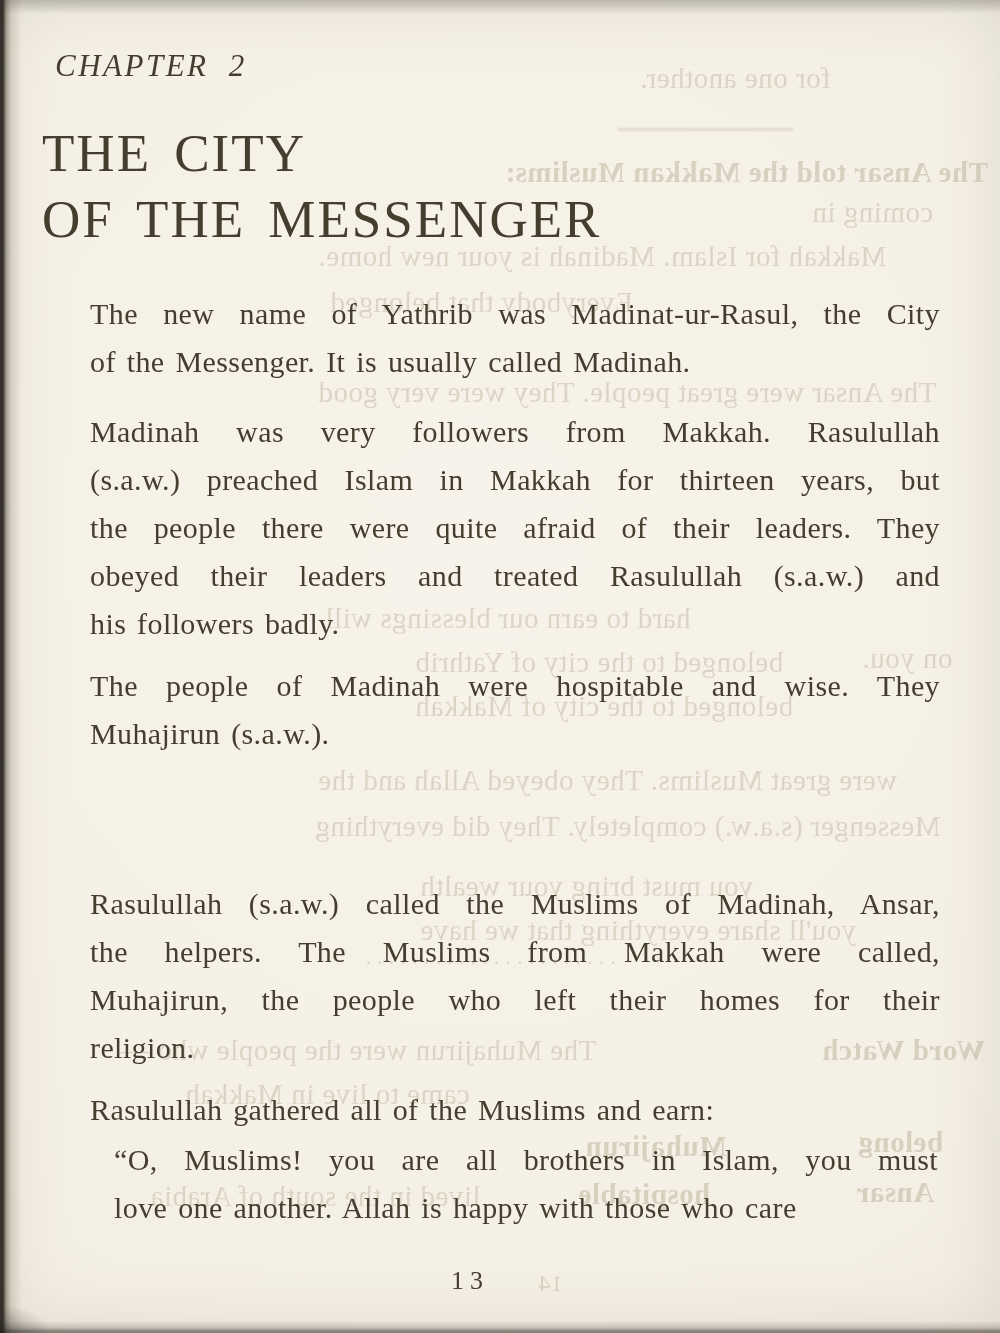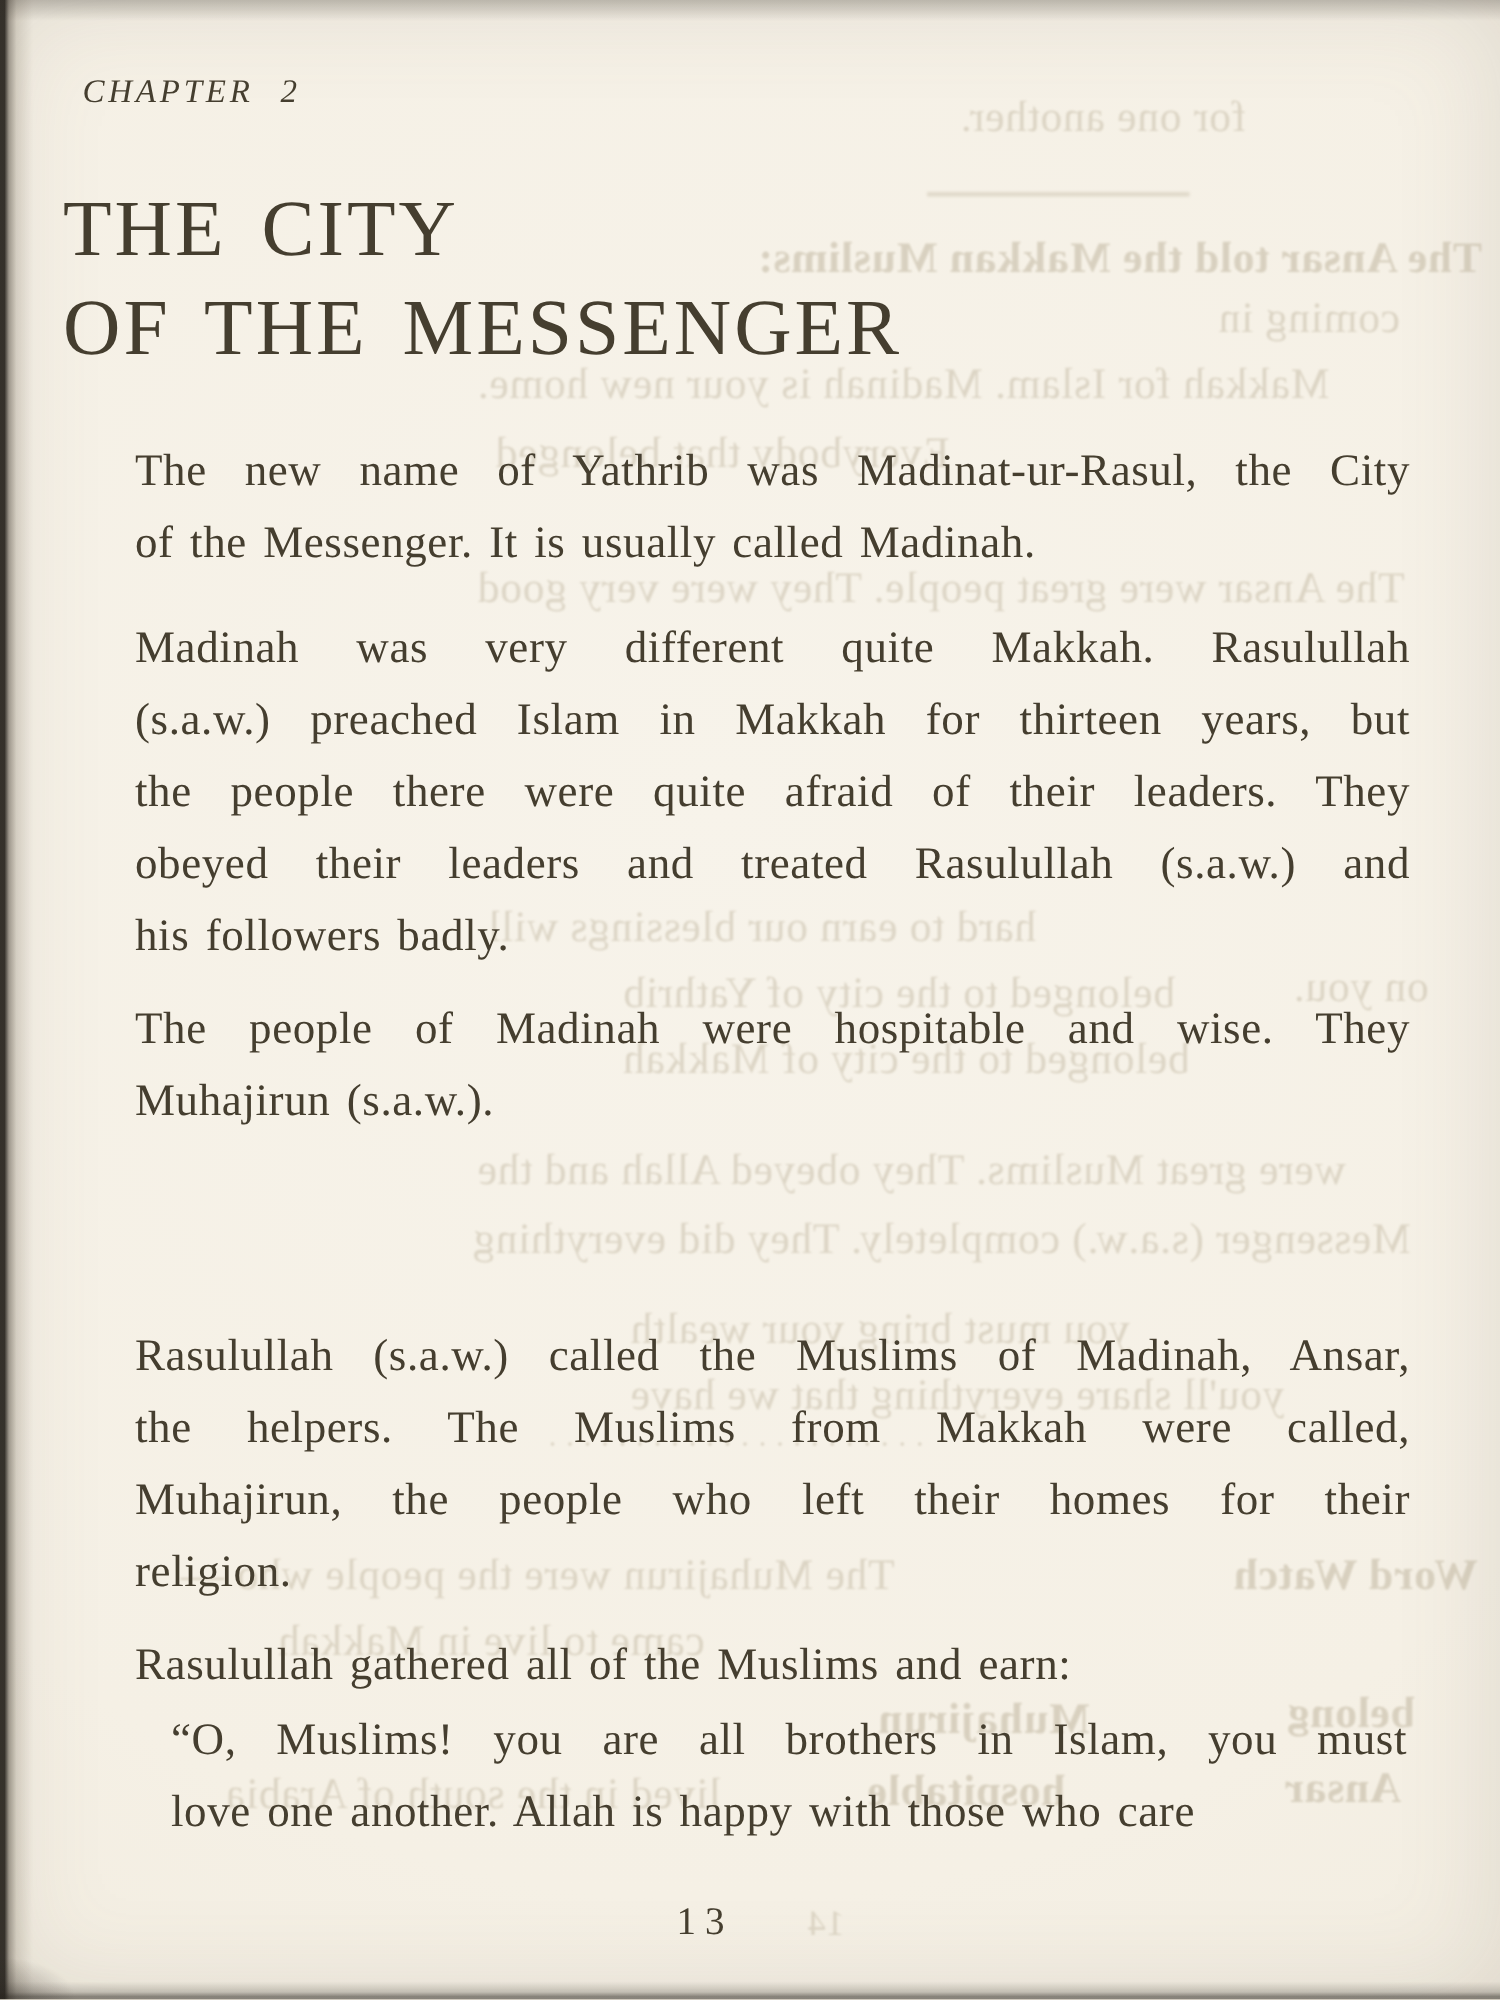--- a/index.html
+++ b/index.html
@@ -40,21 +40,21 @@
   .g13{top:870px;left:420px;} .g14{top:914px;left:420px;}
   .g15{top:952px;left:360px;font-size:20px;letter-spacing:5px;}
   .g16{top:1034px;left:120px;}.g17{top:1034px;left:822px;}
   .g18{top:1078px;left:185px;}.g19{top:1130px;left:585px;}
   .g20{top:1126px;left:858px;}.g21{top:1180px;left:150px;}
   .g22{top:1178px;left:578px;}.g23{top:1176px;left:856px;}
   .g24{top:1270px;left:538px;font-size:24px;}
   
   .chapter{
     position:absolute;top:48px;left:55px;
-    font-style:italic;font-size:22px;letter-spacing:2.5px;word-spacing:10px;
+    font-style:italic;font-size:31px;letter-spacing:2.5px;word-spacing:10px;
   }
   .title{
     position:absolute;top:120px;left:42px;right:60px;margin:0;
     font-weight:normal;
     font-size:53px;line-height:66px;letter-spacing:2px;word-spacing:8px;
   }
   .title .tl{display:block;}
   .para{position:absolute;left:42px;right:60px;}
   .p1{top:290px;} .p2{top:408px;} .p3{top:662px;} .p4{top:880px;} .p5{top:1086px;}
   .quote{top:1136px;left:66px;right:62px;}
@@ -107,21 +107,21 @@
     <span class="tl">THE CITY</span>
     <span class="tl">OF THE MESSENGER</span>
   </h1>
 
   <div class="para p1">
     <div class="ln jl">The new name of Yathrib was Madinat-ur-Rasul, the City</div>
     <div class="ln">of the Messenger. It is usually called Madinah.</div>
   </div>
 
   <div class="para p2">
-    <div class="ln jl">Madinah was very different quite Makkah. Rasulullah</div>
+    <div class="ln jl">Madinah was very followers from Makkah. Rasulullah</div>
     <div class="ln jl">(s.a.w.) preached Islam in Makkah for thirteen years, but</div>
     <div class="ln jl">the people there were quite afraid of their leaders. They</div>
     <div class="ln jl">obeyed their leaders and treated Rasulullah (s.a.w.) and</div>
     <div class="ln">his followers badly.</div>
   </div>
 
   <div class="para p3">
     <div class="ln jl">The people of Madinah were hospitable and wise. They</div>
     <div class="ln">Muhajirun (s.a.w.).</div>
   </div>

